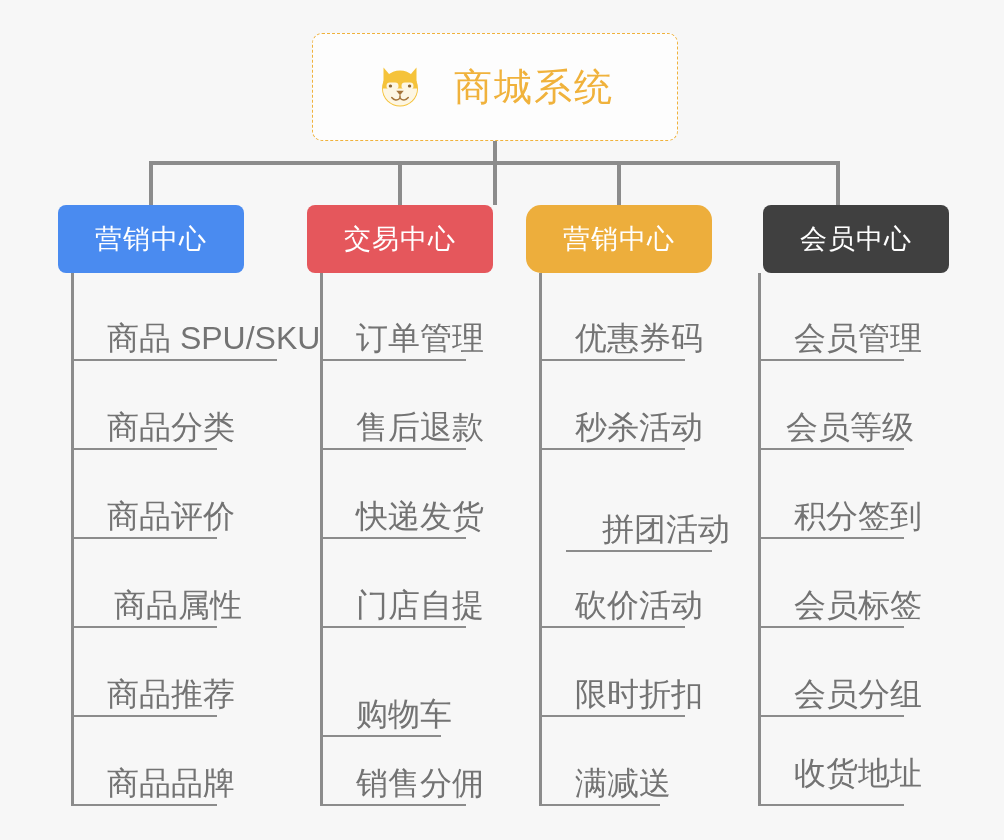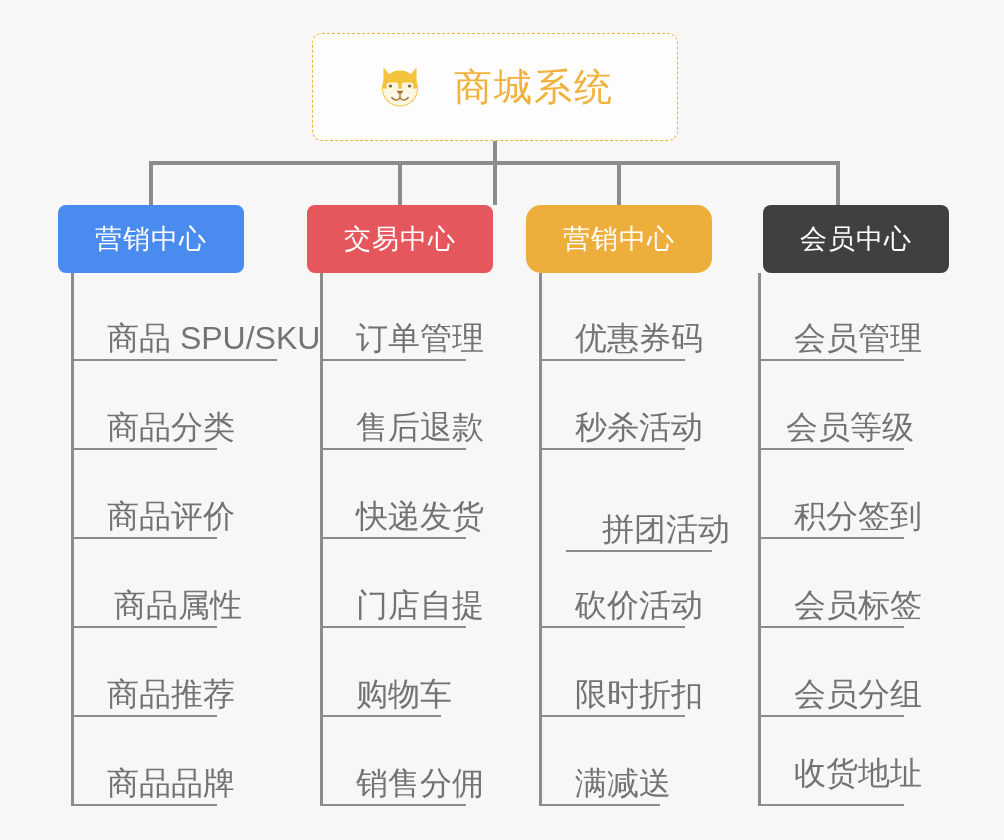--- a/index.html
+++ b/index.html
@@ -176,21 +176,21 @@
       </div>
       <div class="leaf" style="top: 117px; width: 146px;">
         <span class="leaf-label">售后退款</span>
       </div>
       <div class="leaf" style="top: 206px; width: 146px;">
         <span class="leaf-label">快递发货</span>
       </div>
       <div class="leaf" style="top: 295px; width: 146px;">
         <span class="leaf-label">门店自提</span>
       </div>
-      <div class="leaf" style="top: 384px; width: 121px;">
+      <div class="leaf" style="top: 404px; width: 121px;">
         <span class="leaf-label">购物车</span>
       </div>
       <div class="leaf" style="top: 473px; width: 146px;">
         <span class="leaf-label">销售分佣</span>
       </div>
     </div>
   <div class="branch" style="left:539px;">
     <div class="spine" style="background: rgb(140, 140, 140); height: 533px;"></div>
   <div class="leaf" style="top: 28px; width: 146px;">
         <span class="leaf-label">优惠券码</span>

